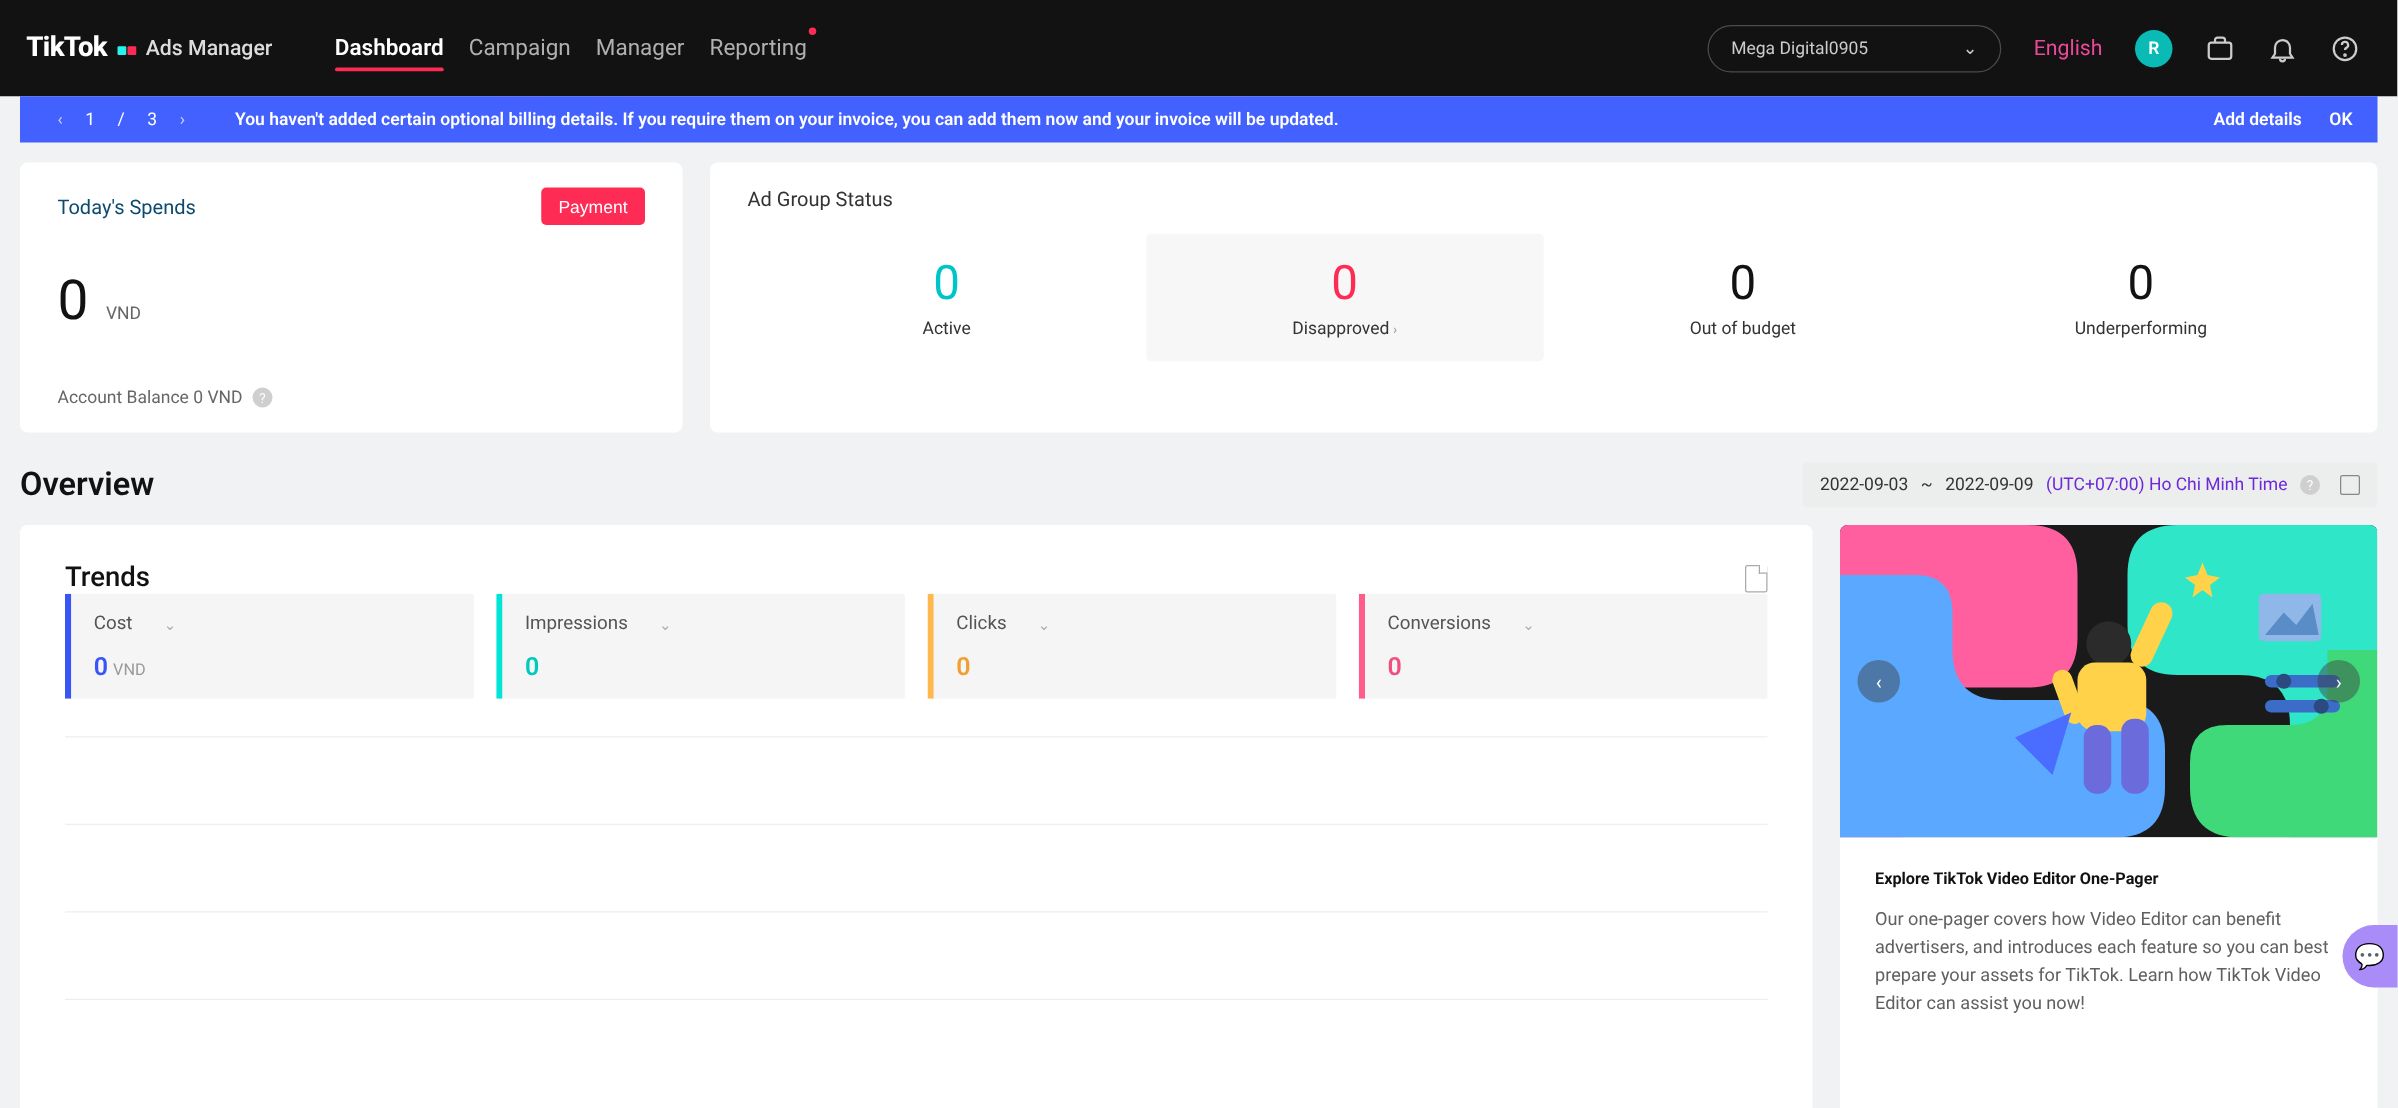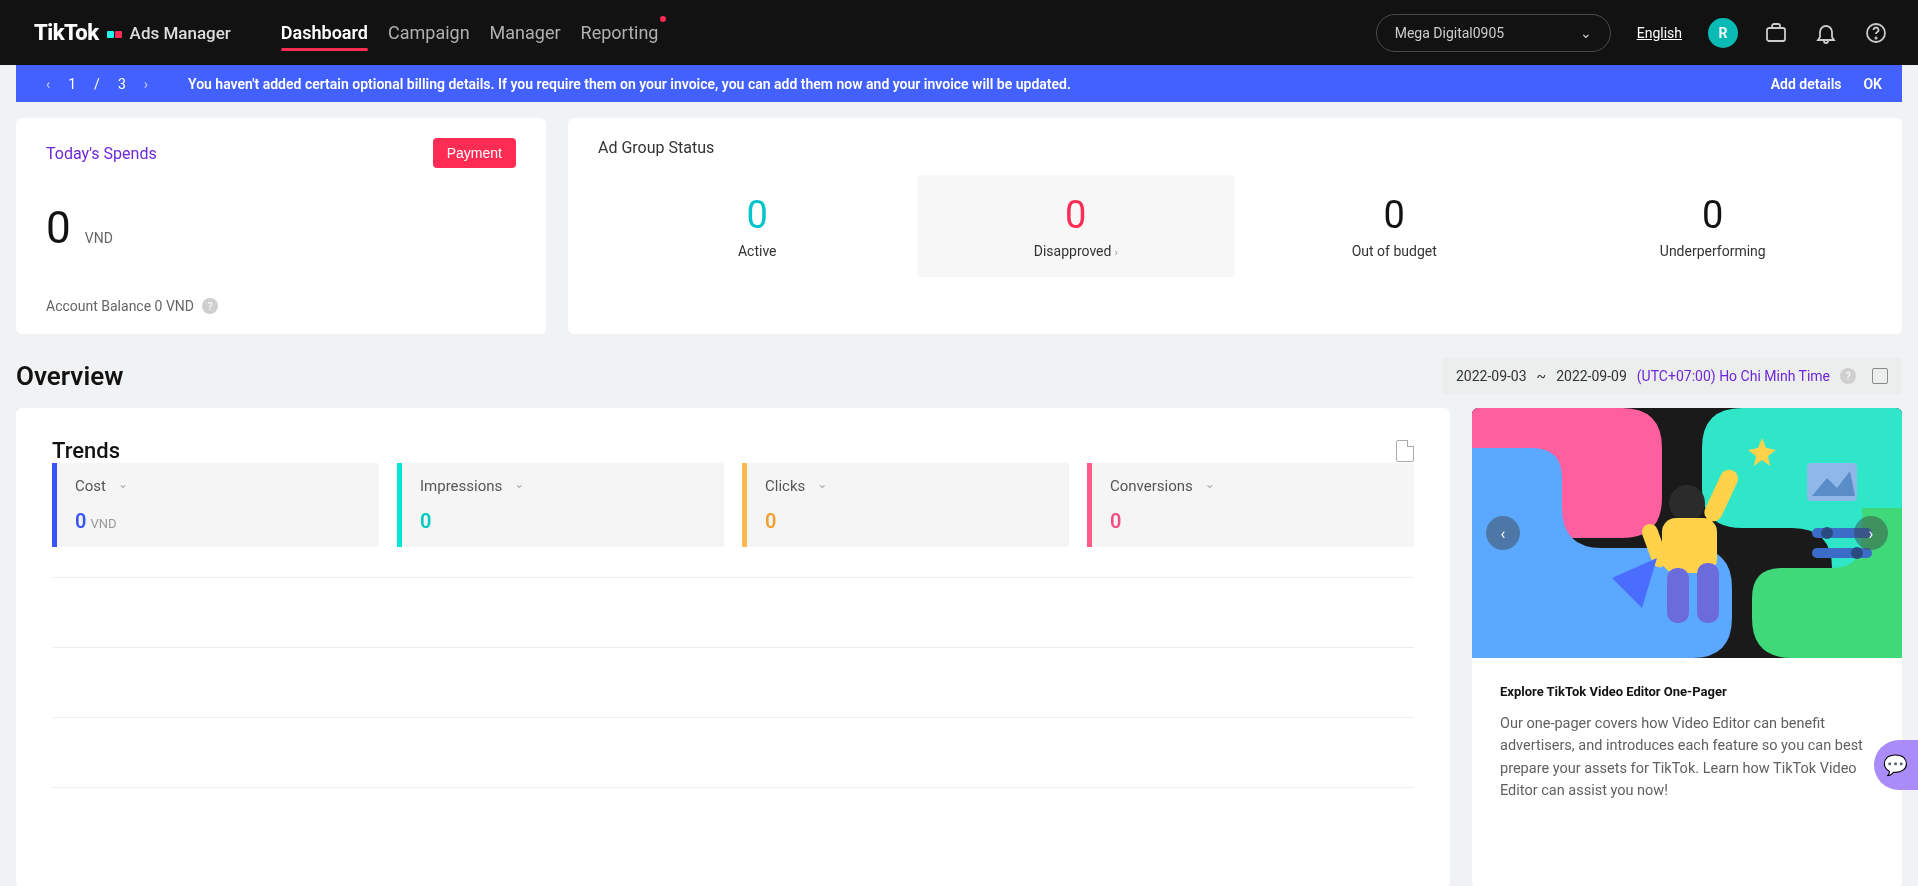--- a/index.html
+++ b/index.html
@@ -1,48 +1,48 @@
 <!DOCTYPE html>
 <html><head>
 <meta charset="utf-8">
 <style>
   * { box-sizing: border-box; margin: 0; padding: 0; }
   body { font-family: -apple-system, BlinkMacSystemFont, "Segoe UI", Roboto, Arial, sans-serif; background: #f1f2f4; color: #121212; width: 1918px; }
   
-  .topnav { background: #121212; height: 65px; display: flex; align-items: center; padding: 0 30px 0 34px; }
+  .topnav { background: #121212; height: 77px; display: flex; align-items: center; padding: 0 30px 0 21px; }
   .logo { display: flex; align-items: center; gap: 8px; margin-right: 50px; color: white; }
   .logo-tiktok { font-size: 22px; font-weight: 800; letter-spacing: -0.5px; }
   .logo-note { width: 7px; height: 7px; background: #25f4ee; border-radius: 1px; display:inline-block; margin-right:1px;}
   .logo-note2 { width: 7px; height: 7px; background: #fe2c55; border-radius: 1px; display:inline-block;}
   .logo-sub { font-size: 17px; font-weight: 500; color: #ddd; }
   .navlinks { display: flex; gap: 20px; }
   .navlink { color: #b0b0b0; font-size: 18px; cursor: pointer; position: relative; padding: 20px 0;}
   .navlink.active { color: #fff; font-weight: 600; }
   .navlink.active::after { content:''; position:absolute; bottom:12px; left:0; right:0; height:3px; background:#fe2c55; border-radius:2px;}
   .navdot { width:6px; height:6px; background:#fe2c55; border-radius:50%; position:absolute; top:14px; right:-8px;}
   .navright { margin-left:auto; display:flex; align-items:center; gap: 26px; }
   .acct-dd { border:1px solid #4b4b4b; border-radius: 25px; height:38px; display:flex; align-items:center; padding: 0 18px; color:#ccc; font-size:14px; min-width:235px; justify-content:space-between; cursor:pointer;}
-  .lang { color:#ffffff; font-size:14px; cursor:pointer;text-decoration:underline;}
+  .lang { color:#ec4899; font-size:17px; cursor:pointer;}
   .avatar { width:30px; height:30px; border-radius:50%; background:#0abab5; color:white; display:flex; align-items:center; justify-content:center; font-weight:600; font-size:14px;}
   .topicon { width:24px; height:24px; color:#ccc; cursor:pointer; position:relative;}
   .topicon svg { width:24px; height:24px; stroke:#ccc; fill:none; stroke-width:1.8;}
   
   .banner { background:#4361ff; color:white; height:37px; display:flex; align-items:center; padding:0 20px 0 30px; font-size:14px; margin: 0 16px; }
   .banner-nav { display:flex; align-items:center; gap:18px; margin-right:40px;}
   .banner-arrow { cursor:pointer; opacity:0.7;}
   .banner-page { font-size:14px; }
   .banner-msg { font-weight:600; }
   .banner-actions { margin-left:auto; display:flex; gap:22px; font-weight:600;}
   .banner-link { cursor:pointer;}
   
   .cardsrow { display:flex; gap:22px; padding:16px; }
   .card { background:white; border-radius:6px; padding:20px 30px; }
   .spendcard { width:530px; display:flex; flex-direction:column; }
   .spendhead { display:flex; justify-content:space-between; align-items:center; }
-  .spendtitle { font-size:16px; color:#6d28d9;}
+  .spendtitle { font-size:16px; color:#0c4a6e;}
   .paybtn { background:#fe2c55; color:white; border:none; border-radius:4px; padding:7px 14px; font-size:14px; font-weight:500; cursor:pointer;}
   .spendval { display:flex; align-items:baseline; gap:14px; margin-top:34px;}
   .bignum { font-size:44px; font-weight:400;}
   .curr { font-size:14px; color:#666;}
   .balance { font-size:14px; color:#666; margin-top:44px; display:flex; align-items:center; gap:8px;}
   .helpq { width:16px; height:16px; border-radius:50%; background:#cfcfcf; color:white; font-size:11px; display:inline-flex; align-items:center; justify-content:center;}
   .statuscard { flex:1; }
   .statushead { display:flex; justify-content:space-between; align-items:center;}
   .statustitle { font-size:16px; color:#333;}
   .statusbtns { display:flex; gap:14px; align-items:center;}
@@ -69,21 +69,21 @@
   .trendshead { display:flex; justify-content:space-between; align-items:center; }
   .trendstitle { font-size:22px; font-weight:500;}
   .docicon { width:18px; height:22px; border:1.6px solid #aaa; border-radius:2px; cursor:pointer; position:relative;}
   .docicon::after{content:''; position:absolute; right:-1px; top:-1px; width:6px; height:6px; border-left:1.6px solid #aaa; border-bottom:1.6px solid #aaa; background:white;}
   .metrics { display:flex; gap:18px; margin-bottom:30px;}
   .metric { flex:1; background:#f5f5f6; border-left:5px solid; border-radius:0 2px 2px 0; padding:14px 18px; }
   .metric.blue { border-color:#3955f6;}
   .metric.teal { border-color:#00e5d7;}
   .metric.orange { border-color:#ffb84d;}
   .metric.pink { border-color:#ff5c8a;}
-  .metriclabel { font-size:15px; color:#555; display:flex; align-items:flex-start; gap:12px;}
+  .metriclabel { font-size:15px; color:#555; display:flex; align-items:flex-end; gap:25px;}
   .dd-chev { color:#aaa; font-size:12px;}
   .metricval { font-size:20px; font-weight:600; margin-top:14px;}
   .metricval .unit { font-size:13px; color:#999; font-weight:400; margin-left:4px;}
   .metric.blue .metricval { color:#3955f6;}
   .metric.teal .metricval { color:#00c9bd;}
   .metric.orange .metricval { color:#f0a030;}
   .metric.pink .metricval { color:#f05080;}
   .chartholder { border-top:1px solid #eee; height:70px;}
   .chartline { border-top:1px solid #eee; height:70px;}
   

